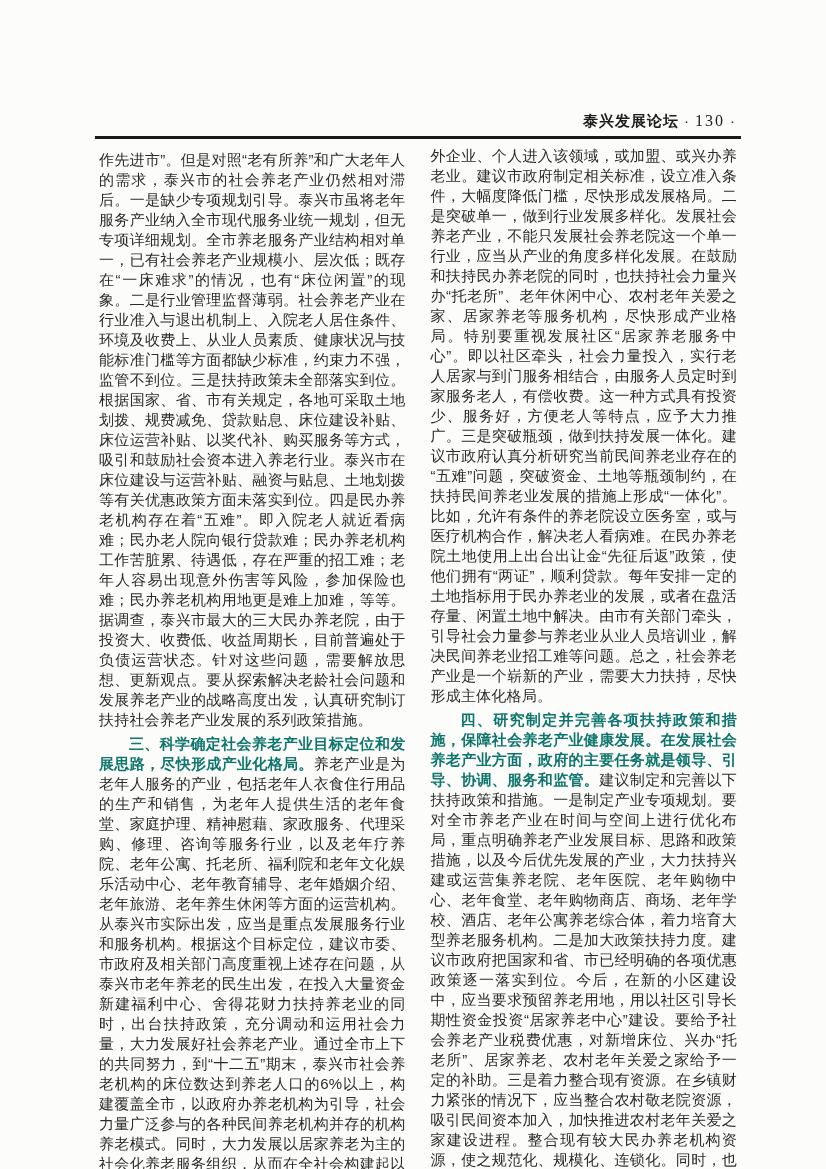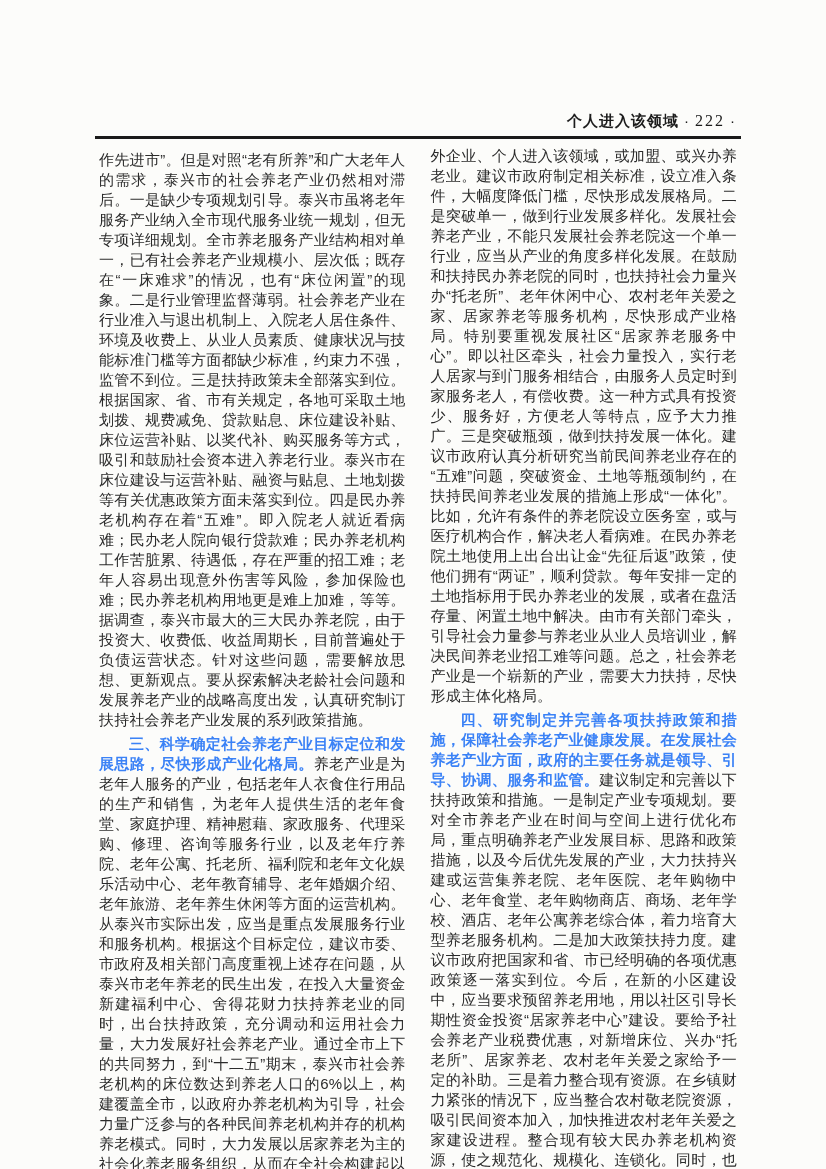--- a/index.html
+++ b/index.html
@@ -66,30 +66,30 @@
   }
   .article p {
     margin: 4px;
     padding: 0;
   }
   .article p.indent {
     text-indent: 2em;
   }
   .article .run.bold {
     font-weight: 700;
-    color: #3b82f6;
+    color: #0f766e;
   }
 </style>
 </head>
 <body>
 
 <div class="page">
 
   <div class="running-header">
-    <span class="journal">个人进入该领域</span><span class="dot">·</span><span class="pagenum">222</span><span class="dot">·</span>
+    <span class="journal">泰兴发展论坛</span><span class="dot">·</span><span class="pagenum">130</span><span class="dot">·</span>
   </div>
 
   <div class="header-rule"></div>
 
   <div class="article">
       <p class=""><span class="run">作先进市”。但是对照“老有所养”和广大老年人的需求，泰兴市的社会养老产业仍然相对滞后。一是缺少专项规划引导。泰兴市虽将老年服务产业纳入全市现代服务业统一规划，但无专项详细规划。全市养老服务产业结构相对单一，已有社会养老产业规模小、层次低；既存在“一床难求”的情况，也有“床位闲置”的现象。二是行业管理监督薄弱。社会养老产业在行业准入与退出机制上、入院老人居住条件、环境及收费上、从业人员素质、健康状况与技能标准门槛等方面都缺少标准，约束力不强，监管不到位。三是扶持政策未全部落实到位。根据国家、省、市有关规定，各地可采取土地划拨、规费减免、贷款贴息、床位建设补贴、床位运营补贴、以奖代补、购买服务等方式，吸引和鼓励社会资本进入养老行业。泰兴市在床位建设与运营补贴、融资与贴息、土地划拨等有关优惠政策方面未落实到位。四是民办养老机构存在着“五难”。即入院老人就近看病难；民办老人院向银行贷款难；民办养老机构工作苦脏累、待遇低，存在严重的招工难；老年人容易出现意外伤害等风险，参加保险也难；民办养老机构用地更是难上加难，等等。据调查，泰兴市最大的三大民办养老院，由于投资大、收费低、收益周期长，目前普遍处于负债运营状态。针对这些问题，需要解放思想、更新观点。要从探索解决老龄社会问题和发展养老产业的战略高度出发，认真研究制订扶持社会养老产业发展的系列政策措施。</span></p>
       <p class="indent"><span class="run bold">三、科学确定社会养老产业目标定位和发展思路，尽快形成产业化格局。</span><span class="run">养老产业是为老年人服务的产业，包括老年人衣食住行用品的生产和销售，为老年人提供生活的老年食堂、家庭护理、精神慰藉、家政服务、代理采购、修理、咨询等服务行业，以及老年疗养院、老年公寓、托老所、福利院和老年文化娱乐活动中心、老年教育辅导、老年婚姻介绍、老年旅游、老年养生休闲等方面的运营机构。从泰兴市实际出发，应当是重点发展服务行业和服务机构。根据这个目标定位，建议市委、市政府及相关部门高度重视上述存在问题，从泰兴市老年养老的民生出发，在投入大量资金新建福利中心、舍得花财力扶持养老业的同时，出台扶持政策，充分调动和运用社会力量，大力发展好社会养老产业。通过全市上下的共同努力，到“十二五”期末，泰兴市社会养老机构的床位数达到养老人口的6%以上，构建覆盖全市，以政府办养老机构为引导，社会力量广泛参与的各种民间养老机构并存的机构养老模式。同时，大力发展以居家养老为主的社会化养老服务组织，从而在全社会构建起以居家养老为主、以机构养老为辅的养老服务网络和产业格局。</span></p>
       <p class="indent"><span class="run">在发展思路上，一是突破依赖，做到投入主体多元化。在兴办养老院以及与养老业相关的产业上，应当采取得力措施，广泛吸引市内外企业、个人进入该领域，或加盟、或兴办养老业。建议市政府制定相关标准，设立准入条件，大幅度降低门槛，尽快形成发展格局。二是突破单一，做到行业发展多样化。发展社会养老产业，不能只发展社会养老院这一个单一行业，应当从产业的角度多样化发展。在鼓励和扶持民办养老院的同时，也扶持社会力量兴办“托老所”、老年休闲中心、农村老年关爱之家、居家养老等服务机构，尽快形成产业格局。特别要重视发展社区“居家养老服务中心”。即以社区牵头，社会力量投入，实行老人居家与到门服务相结合，由服务人员定时到家服务老人，有偿收费。这一种方式具有投资少、服务好，方便老人等特点，应予大力推广。三是突破瓶颈，做到扶持发展一体化。建议市政府认真分析研究当前民间养老业存在的“五难”问题，突破资金、土地等瓶颈制约，在扶持民间养老业发展的措施上形成“一体化”。比如，允许有条件的养老院设立医务室，或与医疗机构合作，解决老人看病难。在民办养老院土地使用上出台出让金“先征后返”政策，使他们拥有“两证”，顺利贷款。每年安排一定的土地指标用于民办养老业的发展，或者在盘活存量、闲置土地中解决。由市有关部门牵头，引导社会力量参与养老业从业人员培训业，解决民间养老业招工难等问题。总之，社会养老产业是一个崭新的产业，需要大力扶持，尽快形成主体化格局。</span></p>
       <p class="indent"><span class="run bold">四、研究制定并完善各项扶持政策和措施，保障社会养老产业健康发展。在发展社会养老产业方面，政府的主要任务就是领导、引导、协调、服务和监管。</span><span class="run">建议制定和完善以下扶持政策和措施。一是制定产业专项规划。要对全市养老产业在时间与空间上进行优化布局，重点明确养老产业发展目标、思路和政策措施，以及今后优先发展的产业，大力扶持兴建或运营集养老院、老年医院、老年购物中心、老年食堂、老年购物商店、商场、老年学校、酒店、老年公寓养老综合体，着力培育大型养老服务机构。二是加大政策扶持力度。建议市政府把国家和省、市已经明确的各项优惠政策逐一落实到位。今后，在新的小区建设中，应当要求预留养老用地，用以社区引导长期性资金投资“居家养老中心”建设。要给予社会养老产业税费优惠，对新增床位、兴办“托老所”、居家养老、农村老年关爱之家给予一定的补助。三是着力整合现有资源。在乡镇财力紧张的情况下，应当整合农村敬老院资源，吸引民间资本加入，加快推进农村老年关爱之家建设进程。整合现有较大民办养老机构资源，使之规范化、规模化、连锁化。同时，也可以充分借助济川药业、宣堡古银杏森林公园的资源，开发养生区、农家屋，将养老与养生有机结合。四是规范行业管理。建议政府根据老年人养老需求的差异，尽快研究并出台养老产业的准入标准和退出机制、运营管</span></p>
     </div>

